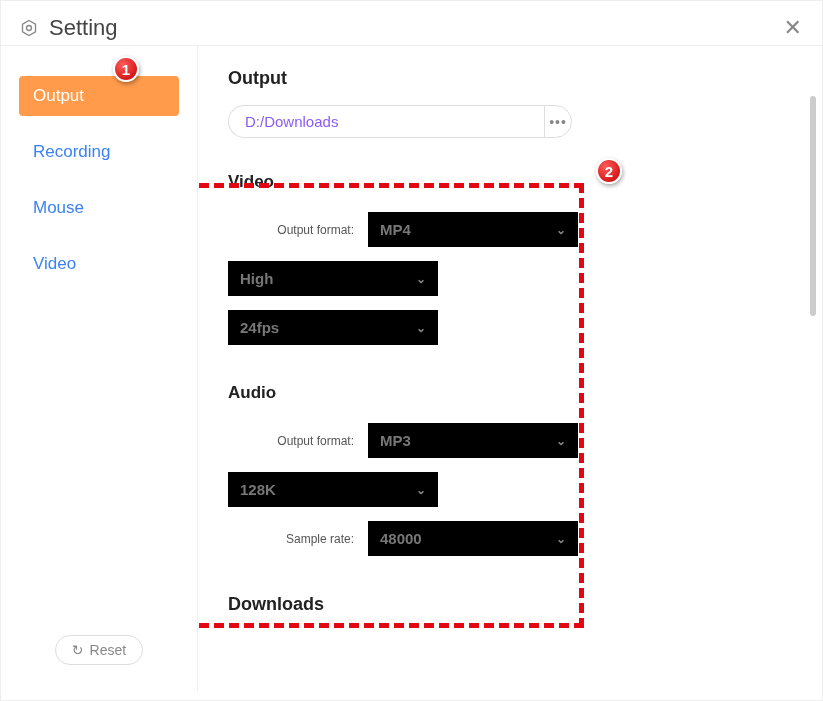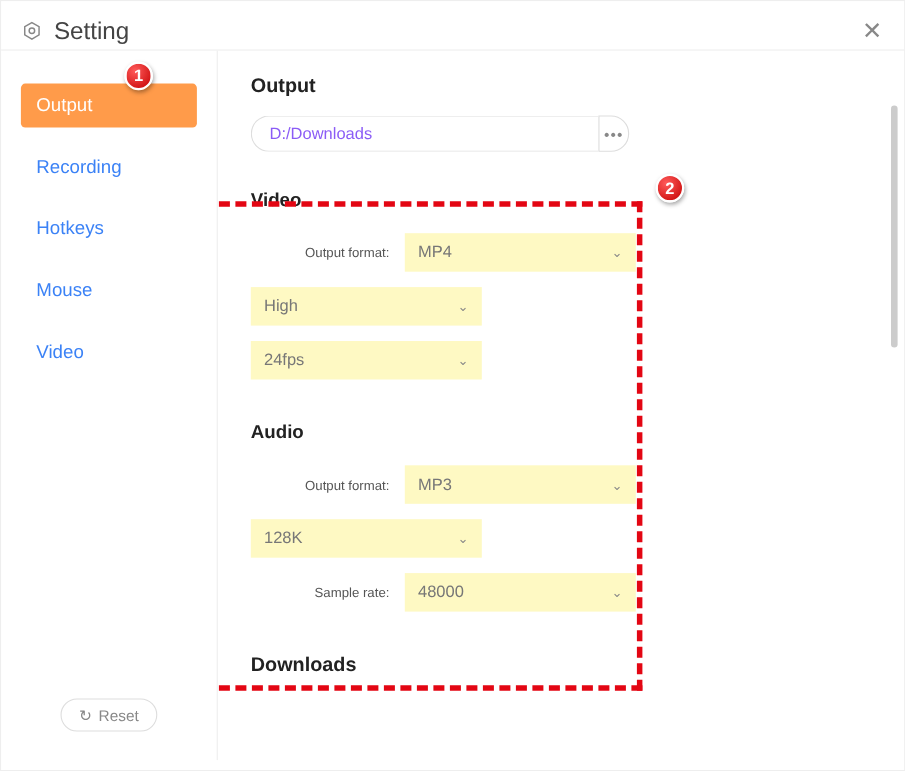--- a/index.html
+++ b/index.html
@@ -128,28 +128,29 @@
     }
     .field-label {
       width: 140px;
       text-align: right;
       font-size: 12px;
       color: #555;
       padding-right: 14px;
     }
     .select {
       width: 210px;
-      background: #fef9c3;
+      background: #000000;
       padding: 9px 12px;
       font-size: 15px;
       color: #777;
       display: flex;
       justify-content: space-between;
       align-items: center;
       cursor: pointer;
+      font-weight: bold;
     }
     .chev { font-size: 12px; color: #888; }
 
     .badge {
       position: absolute;
       width: 26px;
       height: 26px;
       border-radius: 50%;
       background: radial-gradient(circle at 35% 30%, #ff5a5a, #c40000);
       border: 2px solid #fff;
@@ -177,21 +178,20 @@
     </div>
     <span class="close-btn">✕</span>
   </div>
 
   <div class="body">
 
     <div class="sidebar">
       <div class="side-items">
         <div class="side-item active">Output</div>
         <div class="side-item">Recording</div>
-        <div class="side-item">Hotkeys</div>
         <div class="side-item">Mouse</div>
         <div class="side-item">Video</div>
       </div>
       <button class="reset-btn">
         <span>↻</span>
         <span>Reset</span>
       </button>
       <div class="badge" style="left:112px; top:10px;">1</div>
     </div>
 

